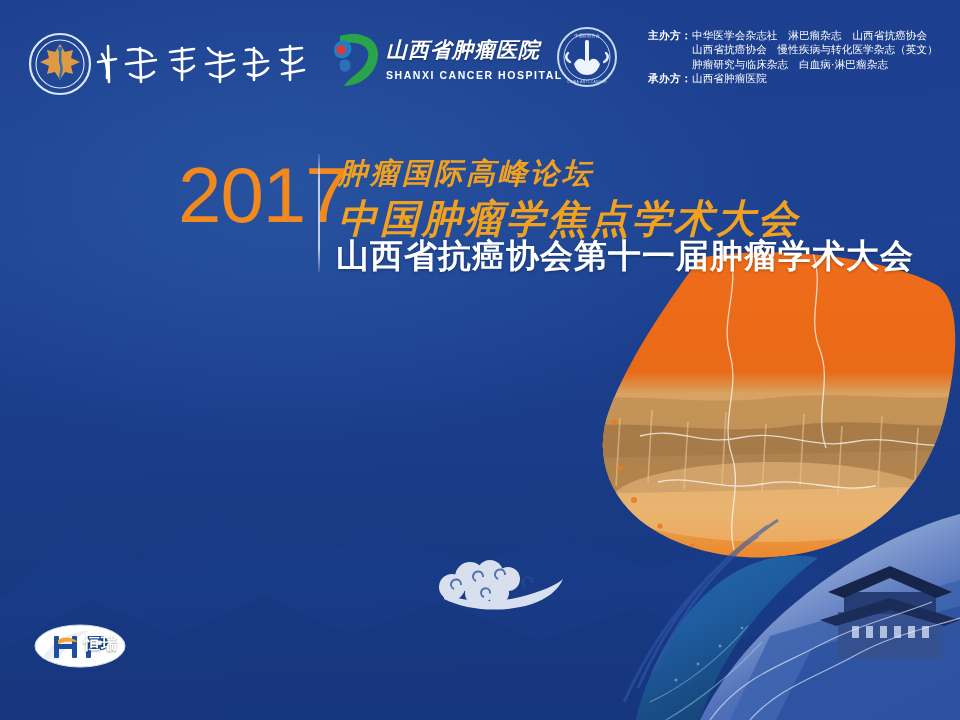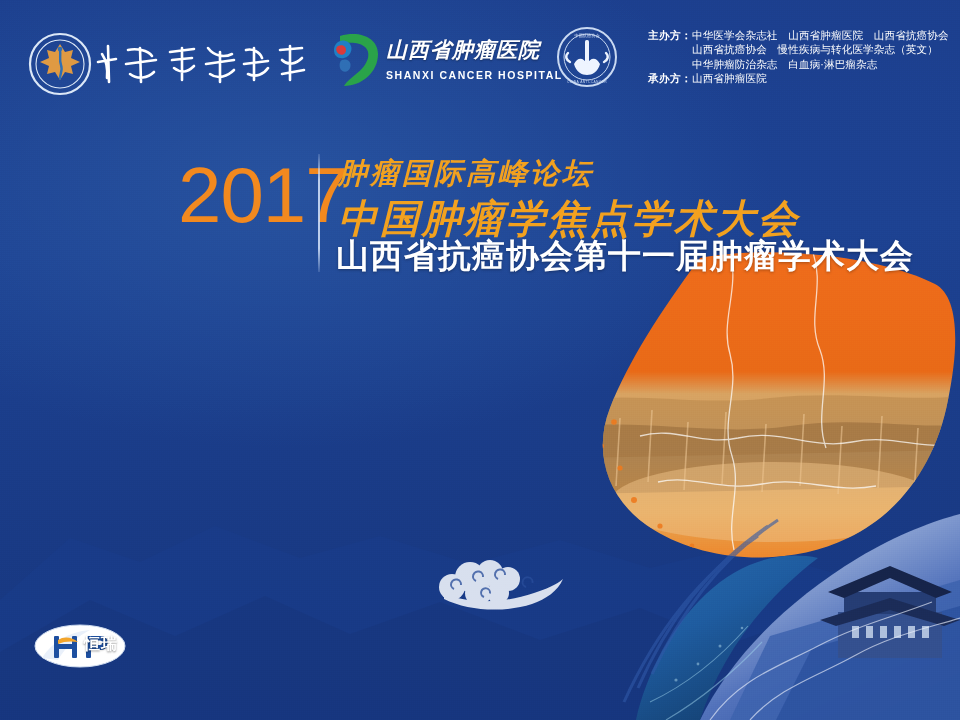--- a/index.html
+++ b/index.html
@@ -260,24 +260,24 @@
       <circle cx="31" cy="31" r="23" fill="none" stroke="#c9d9f2" stroke-width="1"></circle>
       <rect x="29" y="14" width="4" height="24" rx="1.6" fill="#eef4ff"></rect>
       <path d="M18,38 C22,30 28,32 31,38 C34,32 40,30 44,38 C42,46 36,49 31,49 C26,49 20,46 18,38 Z" fill="#eef4ff"></path>
       <path d="M14,36 C10,34 9,30 12,27 M48,36 C52,34 53,30 50,27" fill="none" stroke="#eef4ff" stroke-width="2.4" stroke-linecap="round"></path>
       <text x="31" y="11" font-size="4.2" fill="#dbe7fb" text-anchor="middle" font-family="'Liberation Sans',sans-serif">中国抗癌协会</text>
       <text x="31" y="57" font-size="3.3" fill="#c6d7f2" text-anchor="middle" font-family="'Liberation Sans',sans-serif" letter-spacing="0.4">CHINA ANTI-CANCER</text>
     </svg>
 
     <div class="sponsors">
       <div class="row">
-        <b>主办方：</b><span>中华医学会杂志社　山西省肿瘤医院　山西省抗癌协会</span>
+        <b>主办方：</b><span>中华医学会杂志社　淋巴瘤杂志　山西省抗癌协会</span>
       </div>
       <div class="row sp-ind">山西省抗癌协会　慢性疾病与转化医学杂志（英文）</div>
-      <div class="row sp-ind">中华肿瘤防治杂志　白血病·淋巴瘤杂志</div>
+      <div class="row sp-ind">肿瘤研究与临床杂志　白血病·淋巴瘤杂志</div>
       <div class="row">
         <b>承办方：</b><span>山西省肿瘤医院</span>
       </div>
     </div>
   </div>
 
   <div class="title-block">
     <div class="yr">2017</div>
     <div class="divider"></div>
     <div class="cal1">肿瘤国际高峰论坛</div>

